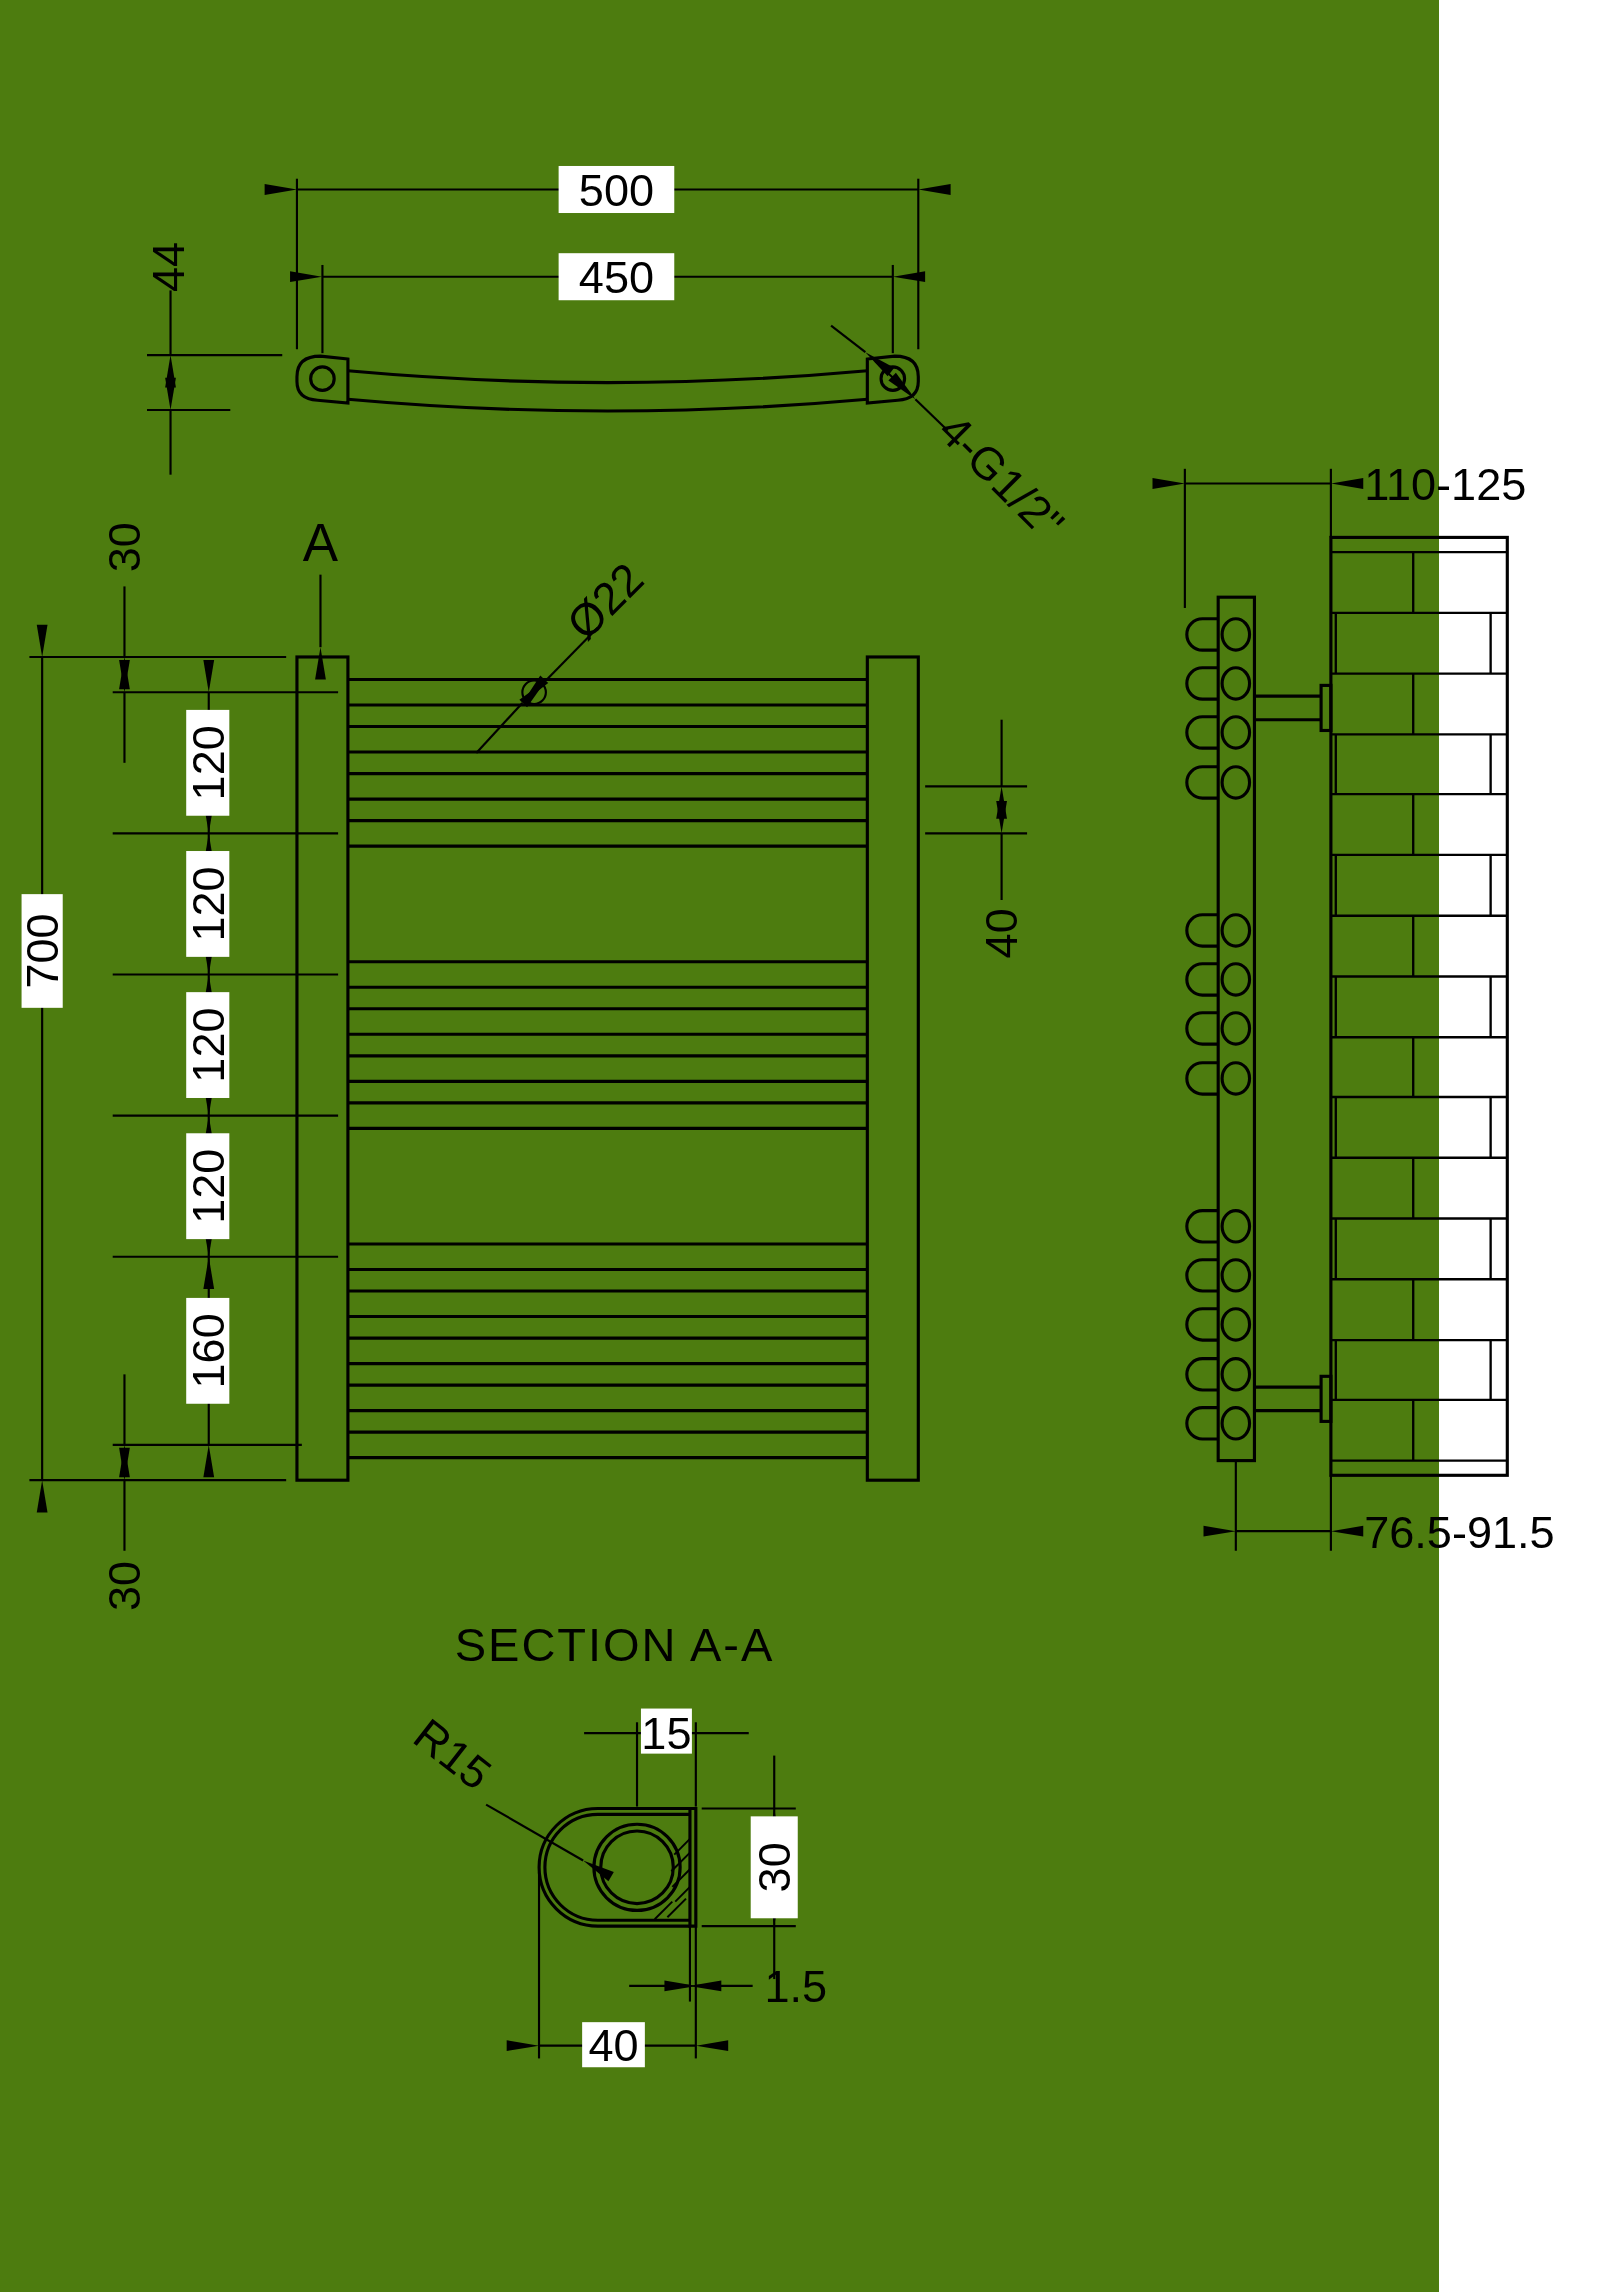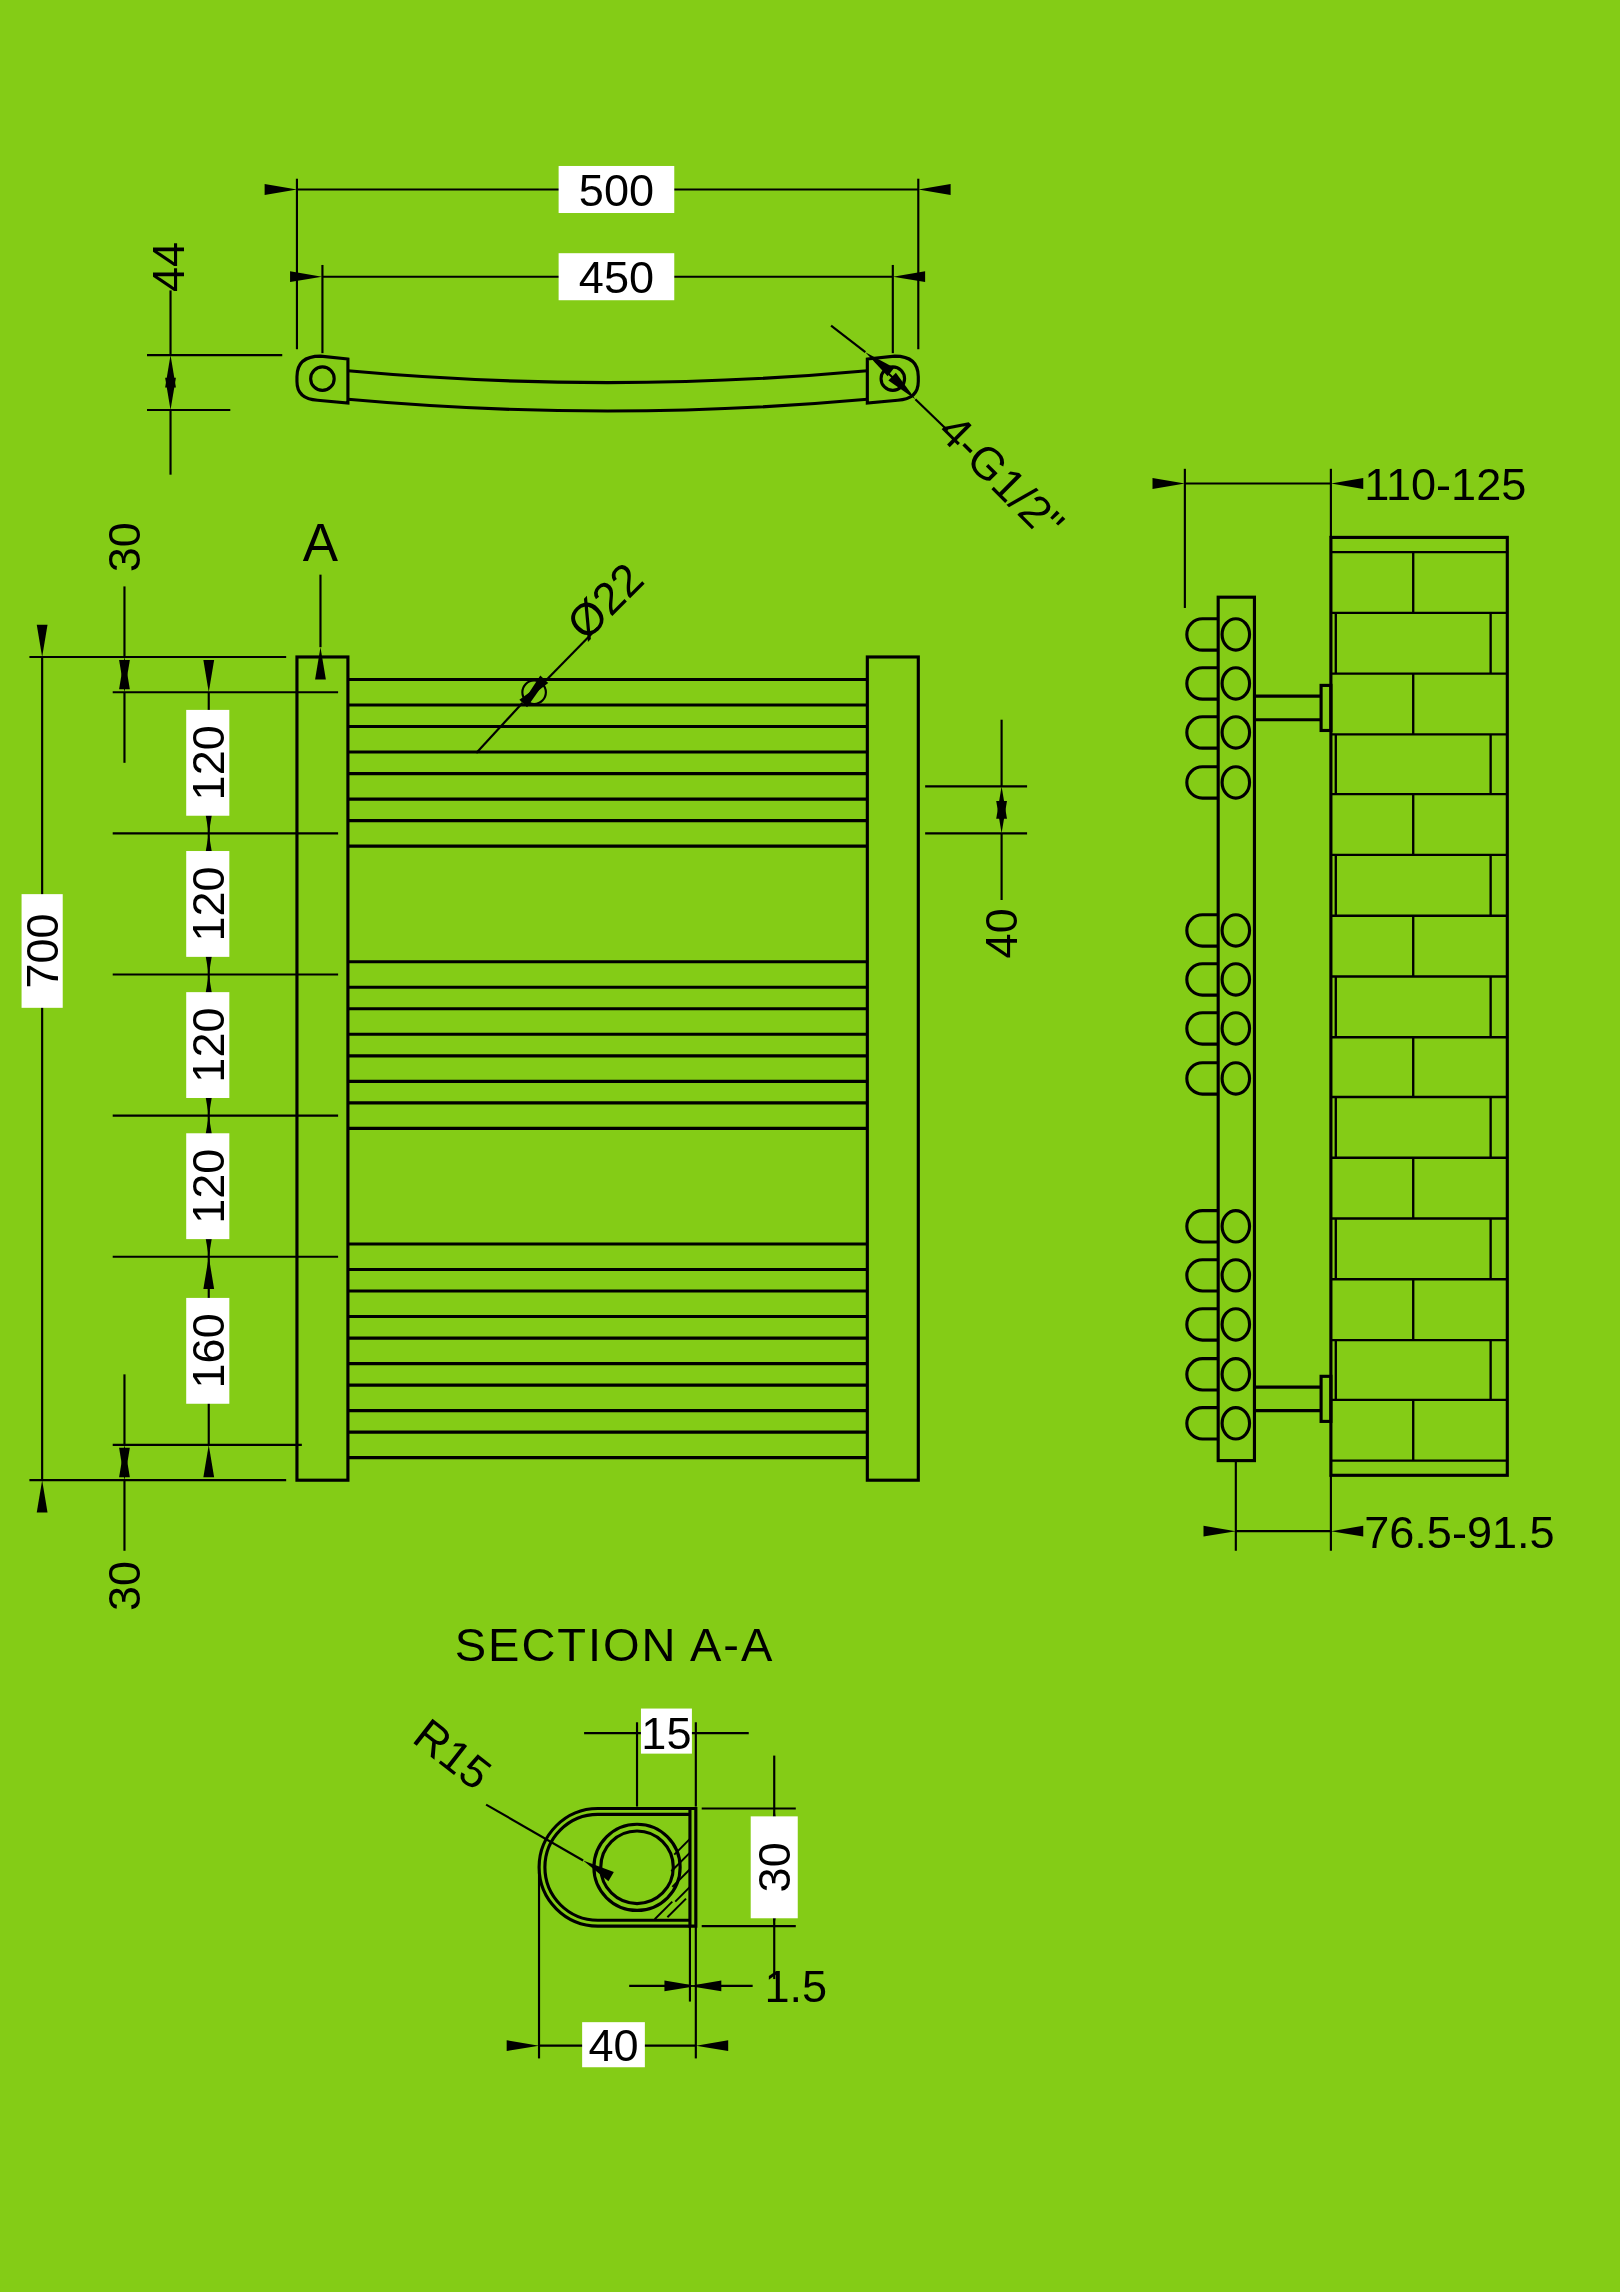--- a/index.html
+++ b/index.html
@@ -1,16 +1,16 @@
 <!DOCTYPE html>
 <html><head>
 <meta charset="utf-8">
 <style>
   html,body{margin:0;padding:0;background:#fff;}
-  .page{width:1620px;height:2293px;background:#84cc16;position:relative;}
+  .page{width:1439px;height:2293px;background:#4d7c0f;position:relative;}
   svg{display:block;}
   .obj{stroke:#000;stroke-width:3.2;fill:none;stroke-linecap:butt;}
   .thin{stroke:#000;stroke-width:2.2;fill:none;}
   .brick{stroke:#000;stroke-width:2.4;fill:none;}
   .hatch{stroke:#000;stroke-width:2;fill:none;}
   .bg{fill:#fff;stroke:none;}
   text{fill:#000;font-family:"Liberation Sans",sans-serif;}
   .dim{font-size:46px;}
   .big{font-size:54px;}
   .ttl{font-size:48px;letter-spacing:2px;}

